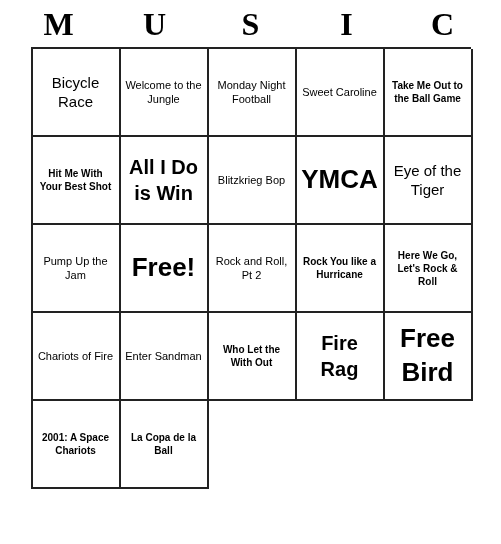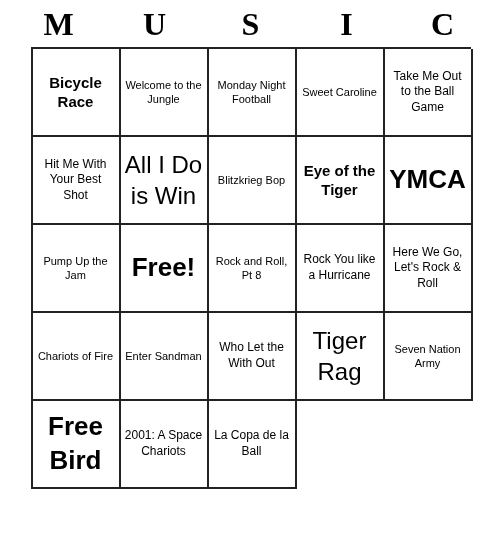--- a/index.html
+++ b/index.html
@@ -40,33 +40,34 @@
       border-bottom: 2px solid #222;
       display: flex;
       align-items: center;
       justify-content: center;
       text-align: center;
       padding: 4px;
       font-size: 11px;
       line-height: 1.3;
     }
     .cell.large {
-      font-size: 24px;
-      font-weight: normal;
+      font-size: 20px;
+      font-weight: bold;
     }
     .cell.medium {
       font-size: 15px;
-      font-weight: bold;
+      font-weight: normal;
     }
     .cell.xlarge {
       font-size: 26px;
       font-weight: bold;
     }
     .cell.small {
-      font-size: 12px;
+      font-size: 10px;
+      font-weight: bold;
     }
   </style>
 </head>
 <body>
 
 <div class="title-row">
 <div class="title-letter">M</div>
     <div class="title-letter">U</div>
     <div class="title-letter">S</div>
     <div class="title-letter">I</div>
@@ -75,28 +76,27 @@
 
 <div class="bingo-grid">
 <div class="cell medium">Bicycle Race</div>
     <div class="cell">Welcome to the Jungle</div>
     <div class="cell">Monday Night Football</div>
     <div class="cell">Sweet Caroline</div>
     <div class="cell small">Take Me Out to the Ball Game</div>
     <div class="cell small">Hit Me With Your Best Shot</div>
     <div class="cell large">All I Do is Win</div>
     <div class="cell">Blitzkrieg Bop</div>
+    <div class="cell xlarge">YMCA</div>
     <div class="cell medium">Eye of the Tiger</div>
-    <div class="cell xlarge">YMCA</div>
     <div class="cell">Pump Up the Jam</div>
     <div class="cell xlarge">Free!</div>
-    <div class="cell">Rock and Roll, Pt 8</div>
+    <div class="cell">Rock and Roll, Pt 2</div>
     <div class="cell small">Rock You like a Hurricane</div>
     <div class="cell small">Here We Go, Let's Rock &amp; Roll</div>
     <div class="cell">Chariots of Fire</div>
     <div class="cell">Enter Sandman</div>
     <div class="cell small">Who Let the With Out</div>
-    <div class="cell large">Tiger Rag</div>
-    <div class="cell">Seven Nation Army</div>
+    <div class="cell large">Fire Rag</div>
     <div class="cell xlarge">Free Bird</div>
     <div class="cell small">2001: A Space Chariots</div>
     <div class="cell small">La Copa de la Ball</div>
   </div>
 
 </body></html>

